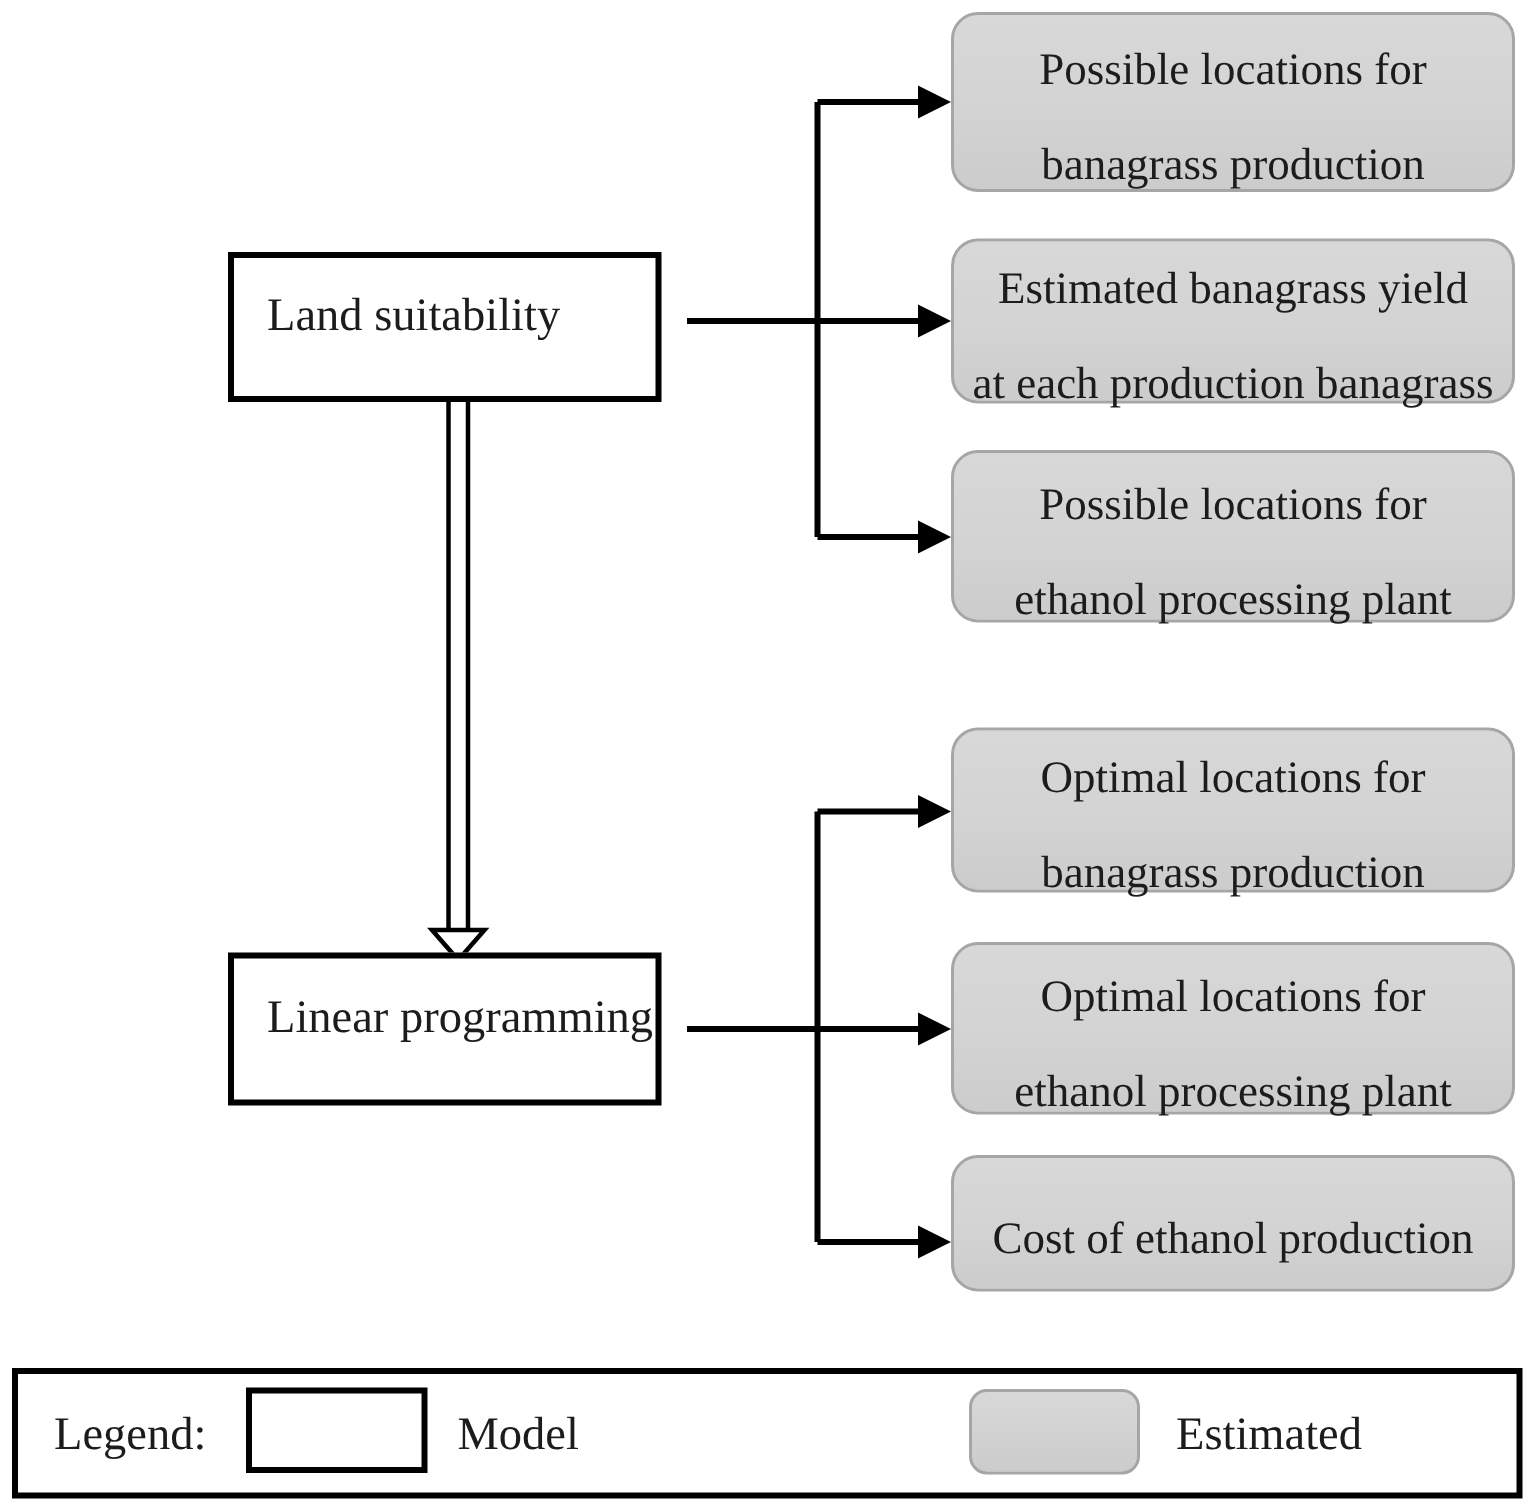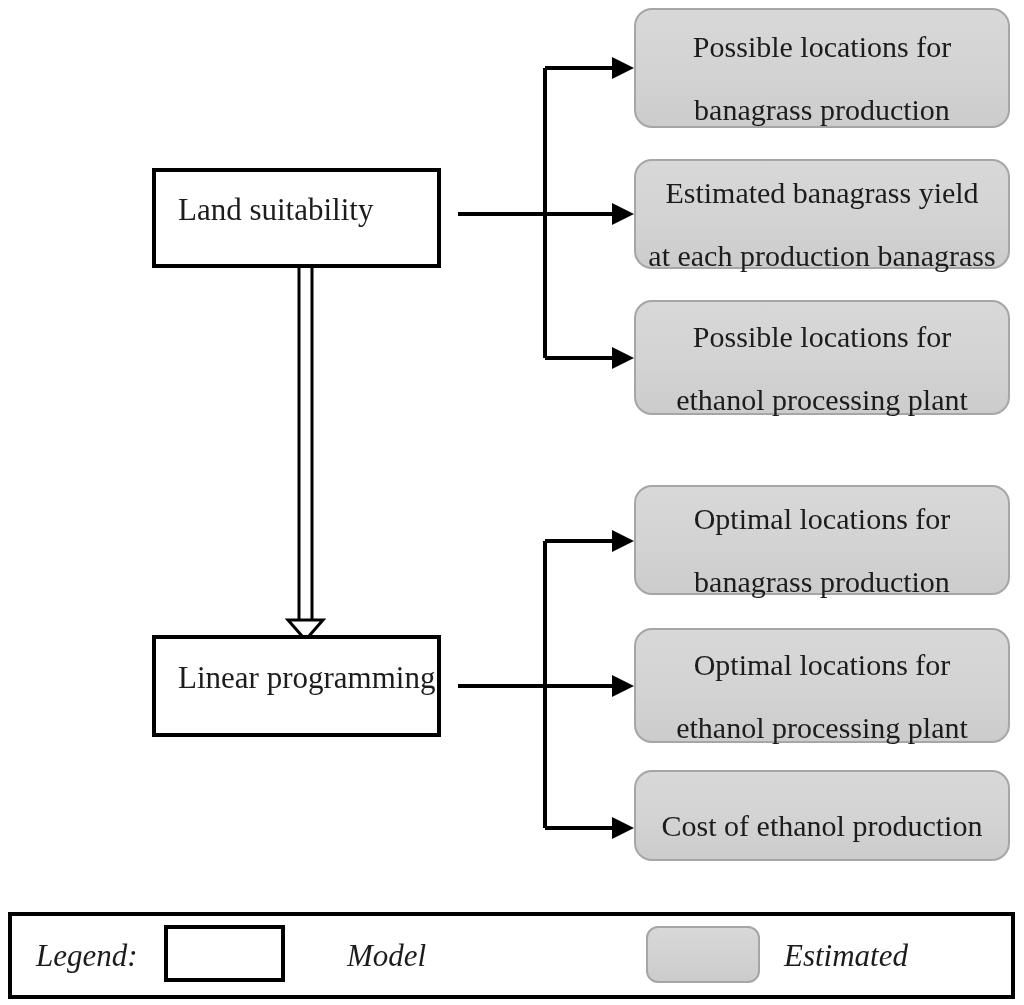--- a/index.html
+++ b/index.html
@@ -49,34 +49,33 @@
   }
   .outcome .line { white-space: nowrap; margin-top: 21px; }
   .legend {
     position: absolute;
     left: 8px; top: 912px;
     width: 1007px; height: 87px;
     box-sizing: border-box;
     border: 4px solid var(--line, #000000);
     background: #ffffff;
     font-size: 31px;
-    font-style: italic;
   }
   .legend .legend-title {
     position: absolute; left: 24px; top: 50%; transform: translateY(-50%);
   }
   .legend .model-swatch {
     position: absolute; left: 152px; top: 9px;
     width: 121px; height: 57px;
     box-sizing: border-box;
     background: #ffffff;
     border: 4px solid var(--line, #000000);
   }
   .legend .model-label {
-    position: absolute; left: 293px; top: 50%; transform: translateY(-50%); margin-left: 42px;
+    position: absolute; left: 293px; top: 50%; transform: translateY(-50%);
   }
   .legend .outcomes-swatch {
     position: absolute; left: 634px; top: 10px;
     width: 114px; height: 57px;
     box-sizing: border-box;
     background: linear-gradient(180deg, #d8d8d8, #cccccc);
     border: 2px solid var(--outcome-border, #a6a6a6);
     border-radius: 12px;
   }
   .legend .outcomes-label {

